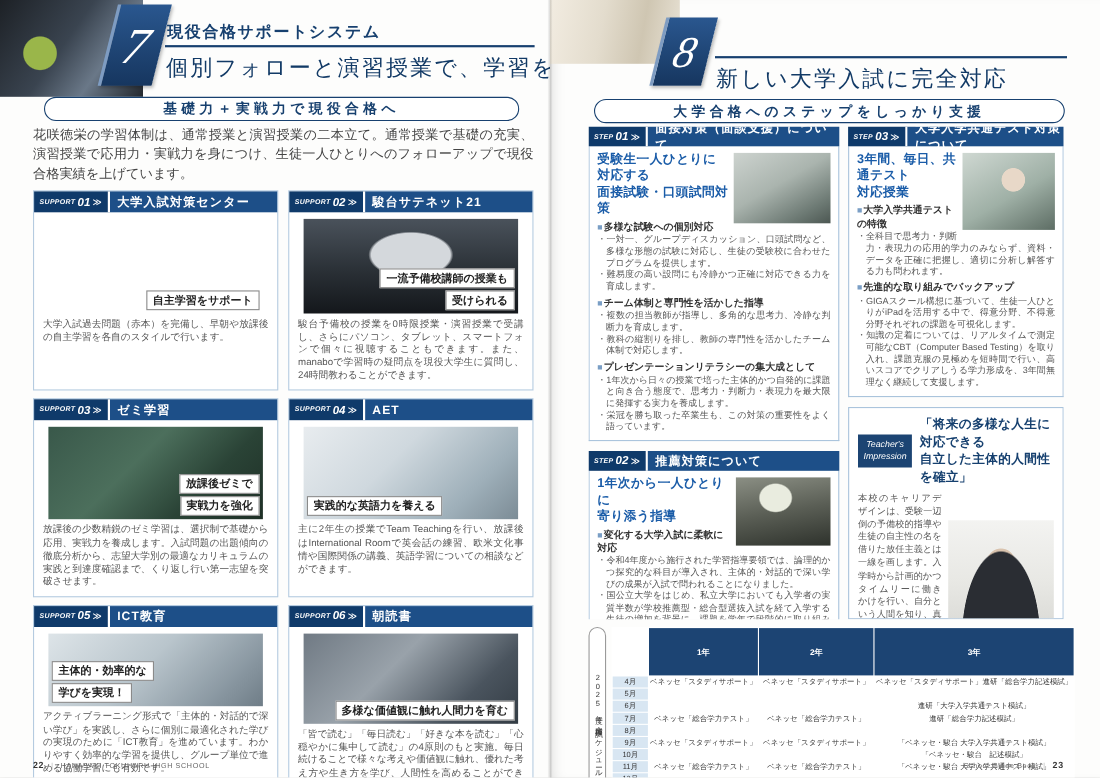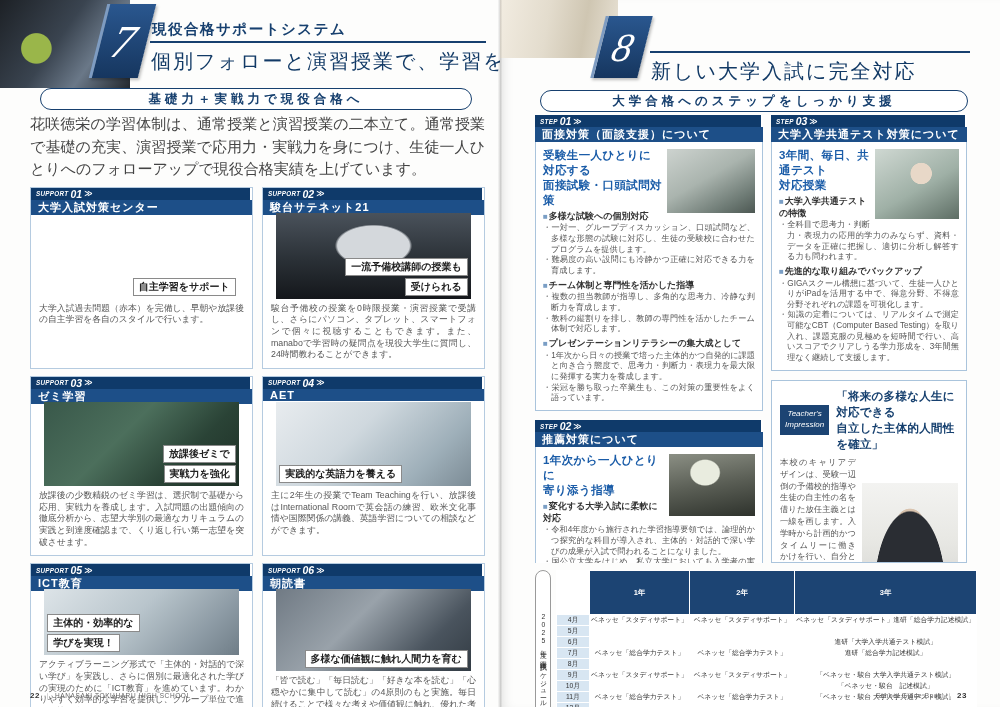--- a/index.html
+++ b/index.html
@@ -30,24 +30,24 @@
   .sec-sub{position:absolute;left:151px;font-family:"Liberation Serif","DejaVu Serif",serif;font-size:20px;color:#123a66;letter-spacing:2px;white-space:nowrap;}
   .page-left .sec-sub{top:48px;}
   .page-right .sec-sub{top:58px;}
   .banner{position:absolute;top:88px;height:20px;border:1.5px solid #17406f;border-radius:12px;background:#fff;
      display:flex;align-items:center;justify-content:center;font-size:12.5px;letter-spacing:4px;color:#17406f;font-weight:bold;}
   .page-left .banner{left:40px;right:28px;}
   .page-right .banner{left:40px;right:32px;top:90px;}
 
   
   .left-content{position:absolute;left:30px;right:15px;top:113px;}
-  .intro{font-size:15px;line-height:1.5;color:#444;text-align:justify;}
+  .intro{font-size:12px;line-height:1.5;color:#444;text-align:justify;}
   .supports-grid{margin-top:6px;display:grid;grid-template-columns:1fr 1fr;gap:7px 9px;}
   .card{border:1px solid #b5cbe0;background:#fff;}
-  .card-bar{display:flex;height:19px;flex-direction:column;}
+  .card-bar{display:flex;height:19px;}
   .chip{background:#0f3a6a;color:#fff;display:flex;align-items:baseline;padding:0 5px;gap:2px;border-right:2px solid #fff;align-items:center;}
   .chip .s{font-size:6.3px;font-weight:bold;font-style:italic;letter-spacing:.3px;}
   .chip .n{font-size:10.5px;font-weight:bold;font-style:italic;}
   .chip .c{font-size:8px;font-weight:bold;}
   .bar-title{flex:1;background:#1d4f88;color:#fff;font-size:11px;font-weight:bold;display:flex;align-items:center;padding-left:7px;letter-spacing:1px;}
   .card-photo{position:relative;margin:6px auto 4px;width:88%;}
   .captions{position:absolute;bottom:3px;right:3px;display:flex;flex-direction:column;align-items:flex-end;gap:2px;}
   .captions.left{left:3px;right:auto;align-items:flex-start;bottom:3px;}
   .cap{background:#fff;border:1px solid #8a8a8a;padding:1px 5px;font-size:10px;font-weight:bold;color:#222;white-space:nowrap;}
   .card-body{padding:0 8px 7px;font-size:8.8px;line-height:1.33;color:#555;text-align:justify;}
@@ -56,21 +56,21 @@
   .ph3{background:linear-gradient(135deg,#39584a 0%,#4c6f5c 40%,#2a4336 70%,#1e2f26 100%);}
   .ph4{background:linear-gradient(135deg,#e8ecef 0%,#cfd8de 40%,#9fb0ba 75%,#7c8c96 100%);}
   .ph5{background:linear-gradient(135deg,#dde4e8 0%,#b9c5cc 45%,#8a98a2 80%,#6f7d87 100%);}
   .ph6{background:linear-gradient(135deg,#707a84 0%,#99a2aa 40%,#4a545e 75%,#333c44 100%);}
 
   
   .right-cols{position:absolute;left:35px;right:33px;top:115px;height:448px;display:flex;gap:8px;overflow:hidden;}
   .colA{width:228px;flex:none;display:flex;flex-direction:column;gap:9px;}
   .colB{flex:1;display:flex;flex-direction:column;gap:9px;min-width:0;}
   .step-card .card-bar{height:18px;}
-  .step-body{border:1px solid #aac4dc;border-top:none;background:#fff;padding:15px 7px 6px;overflow:hidden;}
+  .step-body{border:1px solid #aac4dc;border-top:none;background:#fff;padding:5px 7px 6px;overflow:hidden;}
   .step-photo{float:right;margin:1px 0 3px 5px;}
   .sp1{width:88px;height:64px;background:linear-gradient(150deg,#cdd3cf 0%,#aab4ae 45%,#6d7a74 80%,#4c5752 100%);}
   .sp2{width:86px;height:62px;background:radial-gradient(ellipse at 42% 30%,#e9ecdf 0 20%,transparent 22%),linear-gradient(170deg,#8b8f84 0%,#5a5e55 50%,#2e322c 100%);}
   .sp3{width:84px;height:70px;background:radial-gradient(circle at 55% 35%,#e8d8c8 0 16%,transparent 17%),linear-gradient(150deg,#cfd8d2 0%,#9fb0a6 55%,#5d6d64 100%);}
   .step-heading{color:#1a5ca8;font-weight:bold;font-size:11.5px;line-height:1.3;letter-spacing:.4px;white-space:pre-line;margin-bottom:3px;}
   .sec-h{font-size:9px;font-weight:bold;color:#333;margin-top:3px;line-height:1.3;}
   .sec-h::before{content:"■";color:#7a9ec5;font-size:8px;margin-right:1px;}
   .bullets{margin:1px 0 0;padding:0;list-style:none;}
   .bullets li{font-size:8.2px;line-height:1.3;color:#555;padding-left:8px;text-indent:-8px;text-align:justify;}
   .bullets li::before{content:"・";color:#555;}

